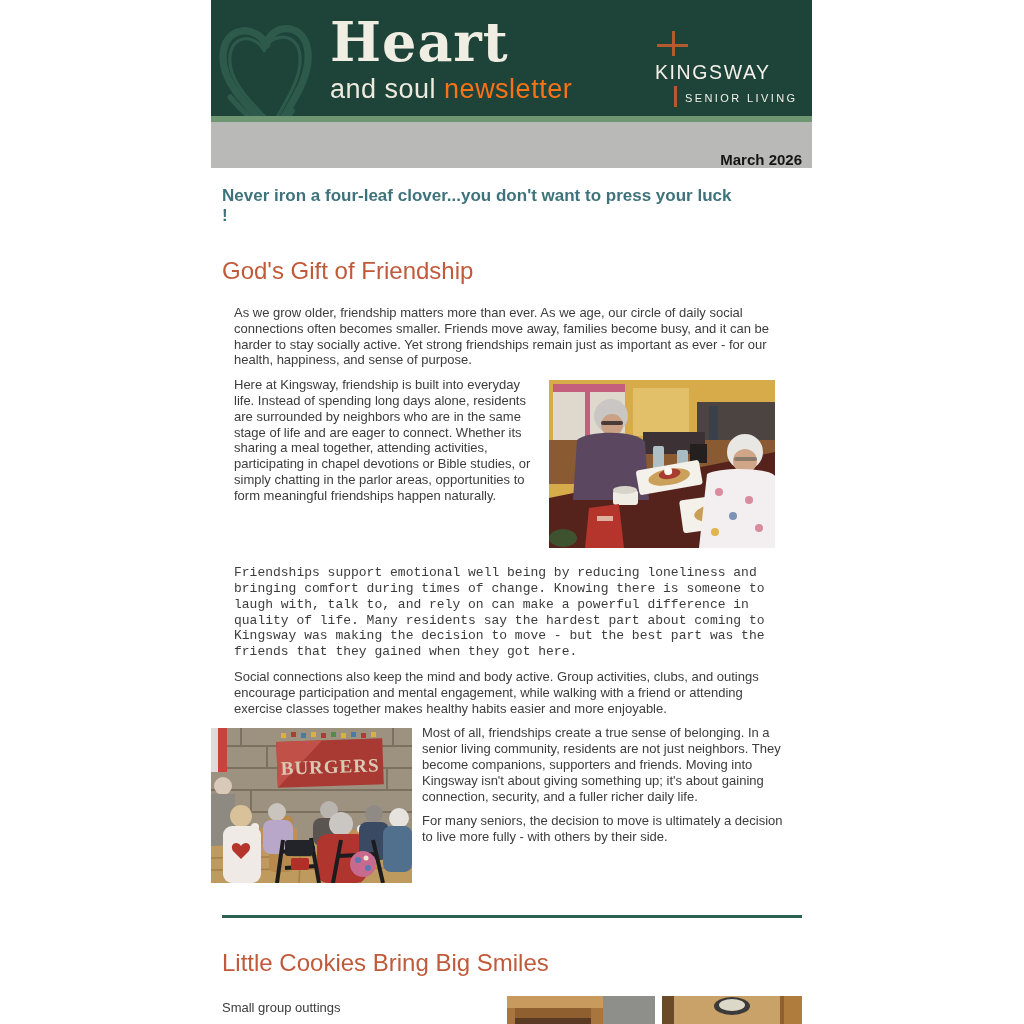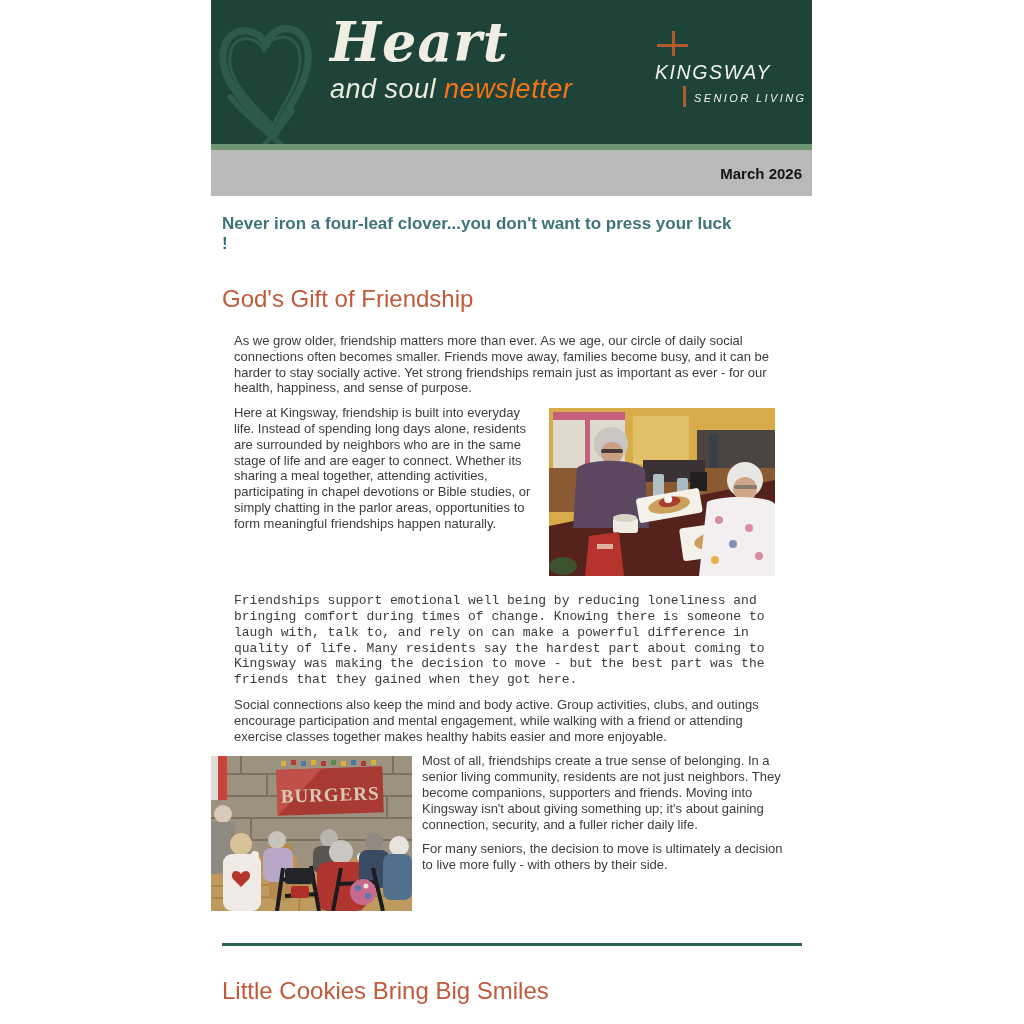--- a/index.html
+++ b/index.html
@@ -3,42 +3,42 @@
 <meta charset="utf-8">
 <style>
   html,body{margin:0;padding:0;}
   body{
     width:1024px;height:1024px;overflow:hidden;background:#ffffff;
     font-family:"Liberation Sans",sans-serif;
   }
   .newsletter{width:601px;margin-left:211px;background:#ffffff;}
 
   
-  .masthead{height:144px;background:#1e4338;position:relative;overflow:hidden;font-style:italic;}
+  .masthead{height:116px;background:#1e4338;position:relative;overflow:hidden;}
   .heart-logo{position:absolute;left:2px;top:10px;}
   .title-block{position:absolute;left:119px;top:12px;}
   .title{
     font-family:"DejaVu Serif",serif;font-weight:bold;font-size:54px;
     color:#f0ede2;line-height:1.12;letter-spacing:1px;
   }
   .subtitle{font-size:27px;font-weight:300;color:#eceadf;margin-top:2px;letter-spacing:.5px;}
   .subtitle .accent{color:#f97316;}
 
   .brand{position:absolute;left:444px;top:31px;}
   .cross{position:relative;width:40px;height:27px;}
   .cross-v{position:absolute;left:17px;top:0;width:3px;height:25px;background:#b35a2e;}
   .cross-h{position:absolute;left:2px;top:13px;width:31px;height:3px;background:#b35a2e;}
   .brand-name{font-size:19.5px;letter-spacing:1.6px;color:#f3f1ea;margin-top:3px;}
-  .brand-sub{display:flex;margin-left:28px;margin-top:2px;}
+  .brand-sub{display:flex;margin-left:19px;margin-top:2px;}
   .brand-bar{width:3px;height:21px;background:#b35a2e;margin-right:8px;}
   .brand-sub-text{font-size:11px;letter-spacing:2.4px;color:#f3f1ea;padding-top:6px;}
 
   .green-stripe{height:6px;background:#6f9672;}
   .date-bar{
-    height:46px;background:#b9b9b7;display:flex;align-items:center;
+    height:46px;background:#b9b9b7;display:flex;align-items:flex-end;
     justify-content:flex-end;padding-right:10px;box-sizing:border-box;
   }
   .date{font-weight:bold;font-size:15px;color:#151515;}
 
   
   .content{padding:0 10px 0 11px;}
   .tagline{
     margin:18px 0 0;font-size:17px;line-height:20px;font-weight:bold;
     color:#3e737c;white-space:pre-line;
   }

